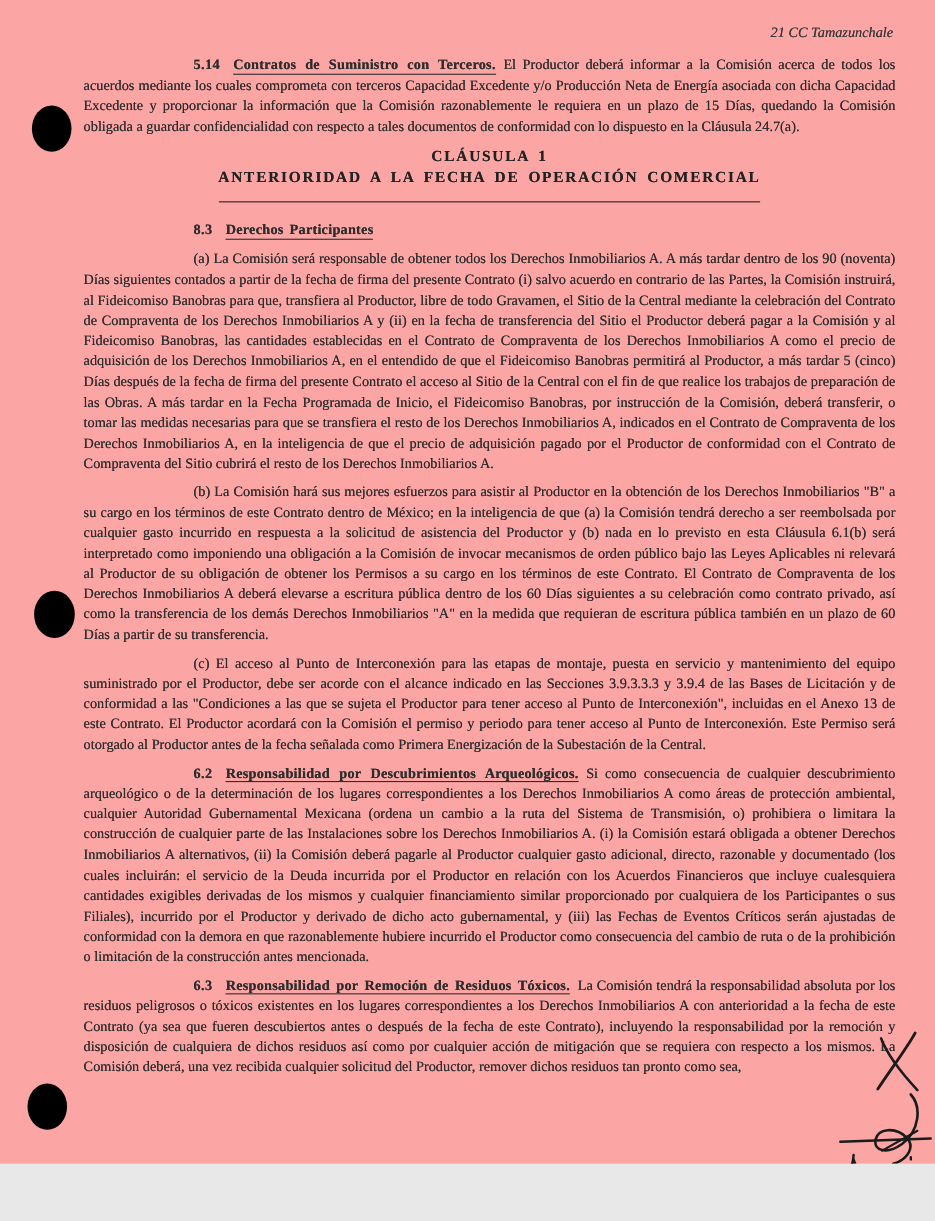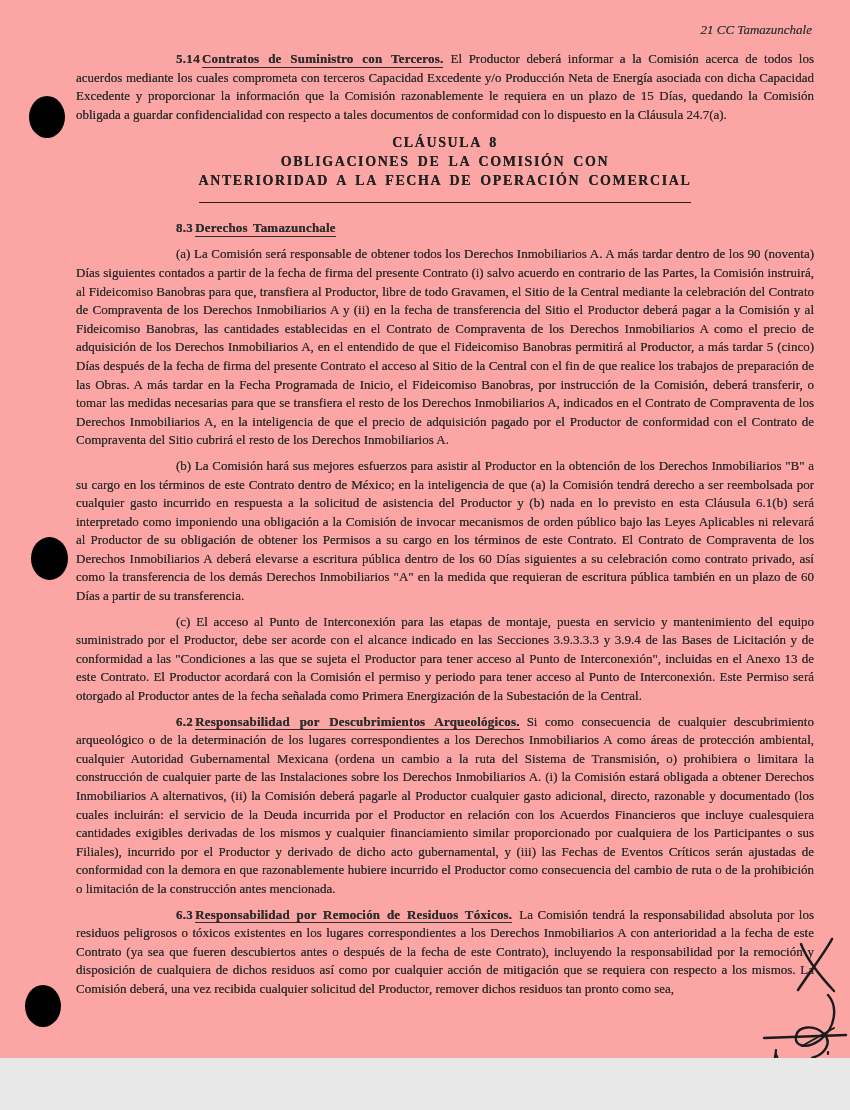--- a/index.html
+++ b/index.html
@@ -19,21 +19,21 @@
   }
   .content{
     position:absolute; left:76px; top:50px; width:738px;
   }
   p.para{
     margin:0 0 7px 0;
     font-size:13px; line-height:18.6px;
     text-align:justify;
     text-indent:100px;
   }
-  .num{ font-weight:bold; margin-right:2px; letter-spacing:.3px; }
+  .num{ font-weight:bold; margin-right:12px; letter-spacing:.3px; }
   .sec-title{
     font-weight:bold;
     border-bottom:1.6px solid #2d2d2d;
     padding-bottom:.5px;
     margin-right:7px;
     word-spacing:2px; letter-spacing:.2px;
   }
   .clause-heading{
     text-align:center; font-weight:bold;
     font-size:14px; line-height:19px;
@@ -72,27 +72,26 @@
   <div class="hole hole2"></div>
   <div class="hole hole3"></div>
 
   <div class="content scan-text">
 
     <p class="para">
       <span class="num">5.14</span><span class="sec-title">Contratos de Suministro con Terceros.</span><span>El Productor deberá informar a la Comisión acerca de todos los acuerdos mediante los cuales comprometa con terceros Capacidad Excedente y/o Producción Neta de Energía asociada con dicha Capacidad Excedente y proporcionar la información que la Comisión razonablemente le requiera en un plazo de 15 Días, quedando la Comisión obligada a guardar confidencialidad con respecto a tales documentos de conformidad con lo dispuesto en la Cláusula 24.7(a).</span>
     </p>
 
     <div class="clause-heading">
-      <div>CLÁUSULA 8</div>
-      <div>OBLIGACIONES DE LA COMISIÓN CON</div>
+      <div>CLÁUSULA 1</div>
       <div><span class="u">ANTERIORIDAD A LA FECHA DE OPERACIÓN COMERCIAL</span></div>
     </div>
 
     <p class="heading-61">
-      <span class="num">8.3</span><span class="sec-title">Derechos Tamazunchale</span>
+      <span class="num">8.3</span><span class="sec-title">Derechos Participantes</span>
     </p>
 
     <p class="para">(a) La Comisión será responsable de obtener todos los Derechos Inmobiliarios A. A más tardar dentro de los 90 (noventa) Días siguientes contados a partir de la fecha de firma del presente Contrato (i) salvo acuerdo en contrario de las Partes, la Comisión instruirá, al Fideicomiso Banobras para que, transfiera al Productor, libre de todo Gravamen, el Sitio de la Central mediante la celebración del Contrato de Compraventa de los Derechos Inmobiliarios A y (ii) en la fecha de transferencia del Sitio el Productor deberá pagar a la Comisión y al Fideicomiso Banobras, las cantidades establecidas en el Contrato de Compraventa de los Derechos Inmobiliarios A como el precio de adquisición de los Derechos Inmobiliarios A, en el entendido de que el Fideicomiso Banobras permitirá al Productor, a más tardar 5 (cinco) Días después de la fecha de firma del presente Contrato el acceso al Sitio de la Central con el fin de que realice los trabajos de preparación de las Obras. A más tardar en la Fecha Programada de Inicio, el Fideicomiso Banobras, por instrucción de la Comisión, deberá transferir, o tomar las medidas necesarias para que se transfiera el resto de los Derechos Inmobiliarios A, indicados en el Contrato de Compraventa de los Derechos Inmobiliarios A, en la inteligencia de que el precio de adquisición pagado por el Productor de conformidad con el Contrato de Compraventa del Sitio cubrirá el resto de los Derechos Inmobiliarios A.</p>
     <p class="para">(b) La Comisión hará sus mejores esfuerzos para asistir al Productor en la obtención de los Derechos Inmobiliarios "B" a su cargo en los términos de este Contrato dentro de México; en la inteligencia de que (a) la Comisión tendrá derecho a ser reembolsada por cualquier gasto incurrido en respuesta a la solicitud de asistencia del Productor y (b) nada en lo previsto en esta Cláusula 6.1(b) será interpretado como imponiendo una obligación a la Comisión de invocar mecanismos de orden público bajo las Leyes Aplicables ni relevará al Productor de su obligación de obtener los Permisos a su cargo en los términos de este Contrato. El Contrato de Compraventa de los Derechos Inmobiliarios A deberá elevarse a escritura pública dentro de los 60 Días siguientes a su celebración como contrato privado, así como la transferencia de los demás Derechos Inmobiliarios "A" en la medida que requieran de escritura pública también en un plazo de 60 Días a partir de su transferencia.</p>
     <p class="para">(c) El acceso al Punto de Interconexión para las etapas de montaje, puesta en servicio y mantenimiento del equipo suministrado por el Productor, debe ser acorde con el alcance indicado en las Secciones 3.9.3.3.3 y 3.9.4 de las Bases de Licitación y de conformidad a las "Condiciones a las que se sujeta el Productor para tener acceso al Punto de Interconexión", incluidas en el Anexo 13 de este Contrato. El Productor acordará con la Comisión el permiso y periodo para tener acceso al Punto de Interconexión. Este Permiso será otorgado al Productor antes de la fecha señalada como Primera Energización de la Subestación de la Central.</p>
 
     <p class="para gap-before">
       <span class="num">6.2</span><span class="sec-title">Responsabilidad por Descubrimientos Arqueológicos.</span><span>Si como consecuencia de cualquier descubrimiento arqueológico o de la determinación de los lugares correspondientes a los Derechos Inmobiliarios A como áreas de protección ambiental, cualquier Autoridad Gubernamental Mexicana (ordena un cambio a la ruta del Sistema de Transmisión, o) prohibiera o limitara la construcción de cualquier parte de las Instalaciones sobre los Derechos Inmobiliarios A. (i) la Comisión estará obligada a obtener Derechos Inmobiliarios A alternativos, (ii) la Comisión deberá pagarle al Productor cualquier gasto adicional, directo, razonable y documentado (los cuales incluirán: el servicio de la Deuda incurrida por el Productor en relación con los Acuerdos Financieros que incluye cualesquiera cantidades exigibles derivadas de los mismos y cualquier financiamiento similar proporcionado por cualquiera de los Participantes o sus Filiales), incurrido por el Productor y derivado de dicho acto gubernamental, y (iii) las Fechas de Eventos Críticos serán ajustadas de conformidad con la demora en que razonablemente hubiere incurrido el Productor como consecuencia del cambio de ruta o de la prohibición o limitación de la construcción antes mencionada.</span>
     </p>
 

